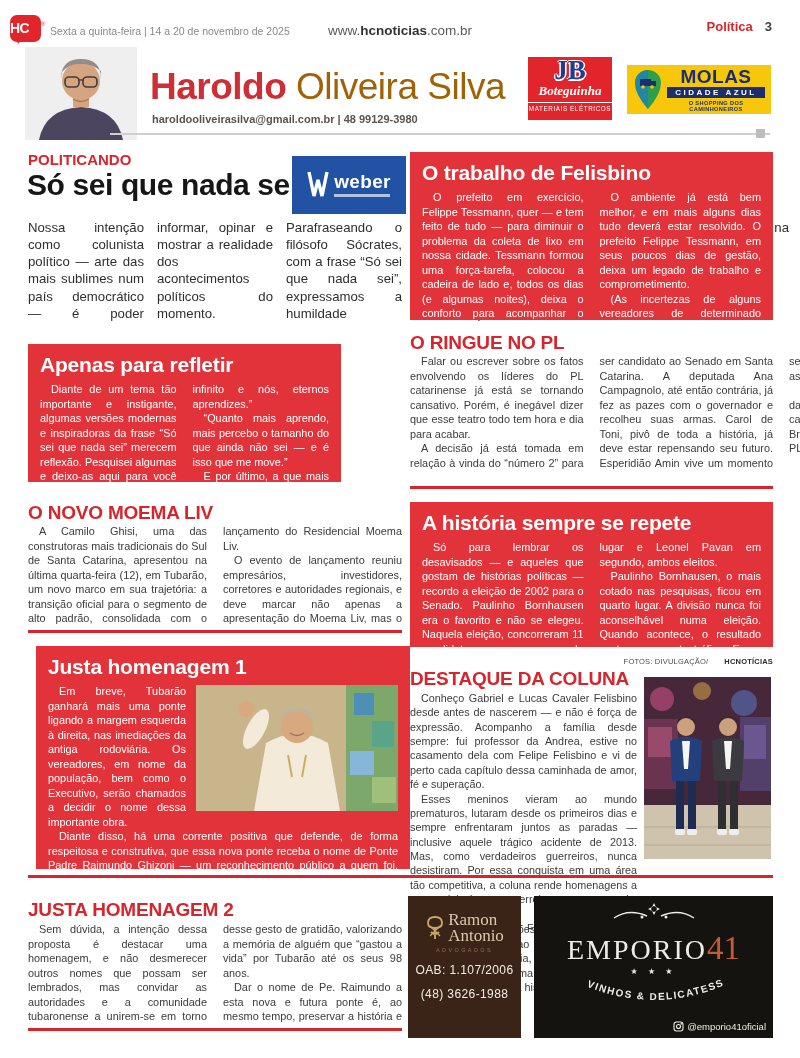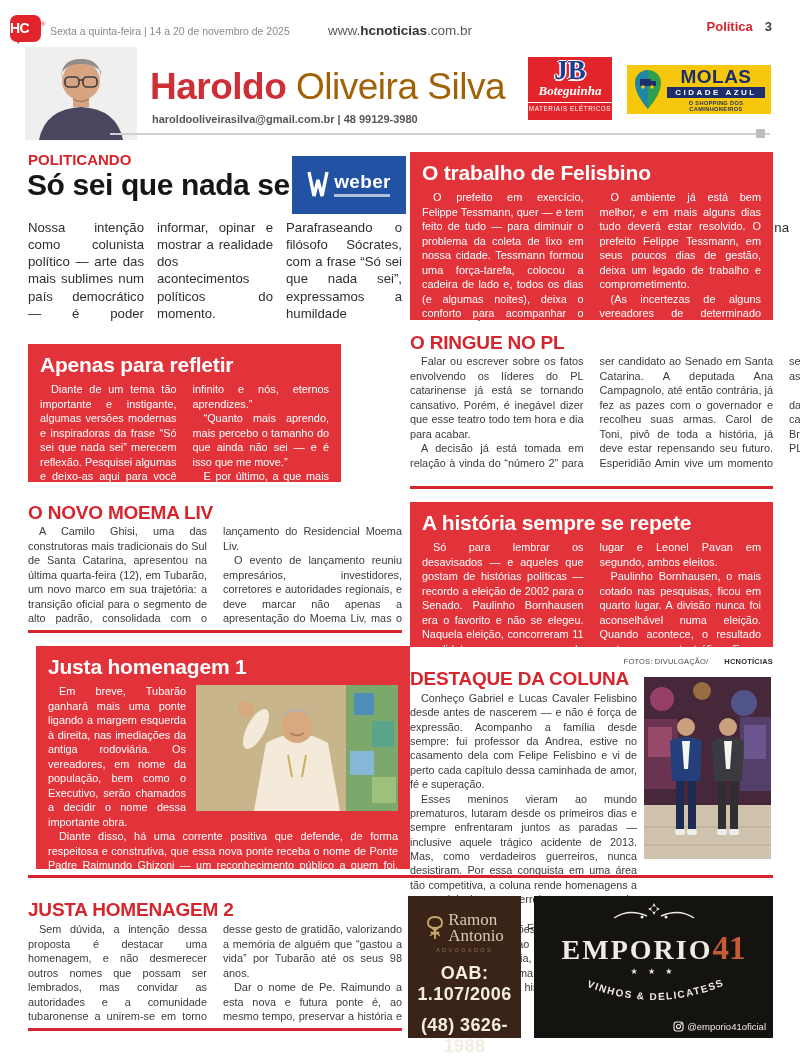--- a/index.html
+++ b/index.html
@@ -92,26 +92,26 @@
   .rule-full { left:28px; top:875px; width:745px; }
   .h2-head { left:28px; top:899px; }
   .h2-body { left:28px; top:922px; width:374px; height:104px; }
   .rule-l2 { left:28px; top:1028px; width:374px; }
 
   
   .ad-ramon { left:408px; top:896px; width:113px; height:142px; background:#3a2418; color:#d9c8ae;
     text-align:center; padding-top:16px; }
   .ramon-name { font-family:"Liberation Serif", serif; font-size:17px; line-height:16px; color:#d9c8ae; }
   .ramon-sub { font-size:5.5px; letter-spacing:2.4px; color:#8a6f52; margin-top:3px; }
-  .ramon-oab, .ramon-phone { color:#f3ece2; font-weight:bold; font-size:18px; margin-top:10px; letter-spacing:.4px; }
+  .ramon-oab, .ramon-phone { color:#f3ece2; font-weight:normal; font-size:12px; margin-top:10px; letter-spacing:.4px; }
   .ramon-mark { display:inline-block; vertical-align:middle; margin-right:3px; }
 
   .ad-emporio { left:534px; top:896px; width:239px; height:142px; background:#151310; color:#fff;
     text-align:center; padding-top:4px; position:absolute; }
-  .emporio-word { font-family:"Liberation Serif", serif; font-weight:bold; letter-spacing:2px; }
+  .emporio-word { font-family:"Liberation Serif", serif; font-weight:normal; letter-spacing:2px; }
   .emporio-word .emp { font-size:28px; color:#efece6; }
   .emporio-word .num { font-size:33px; color:#c75b35; letter-spacing:0; }
   .emporio-stars { font-size:8px; letter-spacing:4px; color:#efece6; }
   .emporio-ig { position:absolute; right:7px; bottom:6px; font-size:9.5px; color:#efece6; display:flex; align-items:center; gap:3px; }
 </style>
 </head>
 <body>
 
 <div class="page">
 

